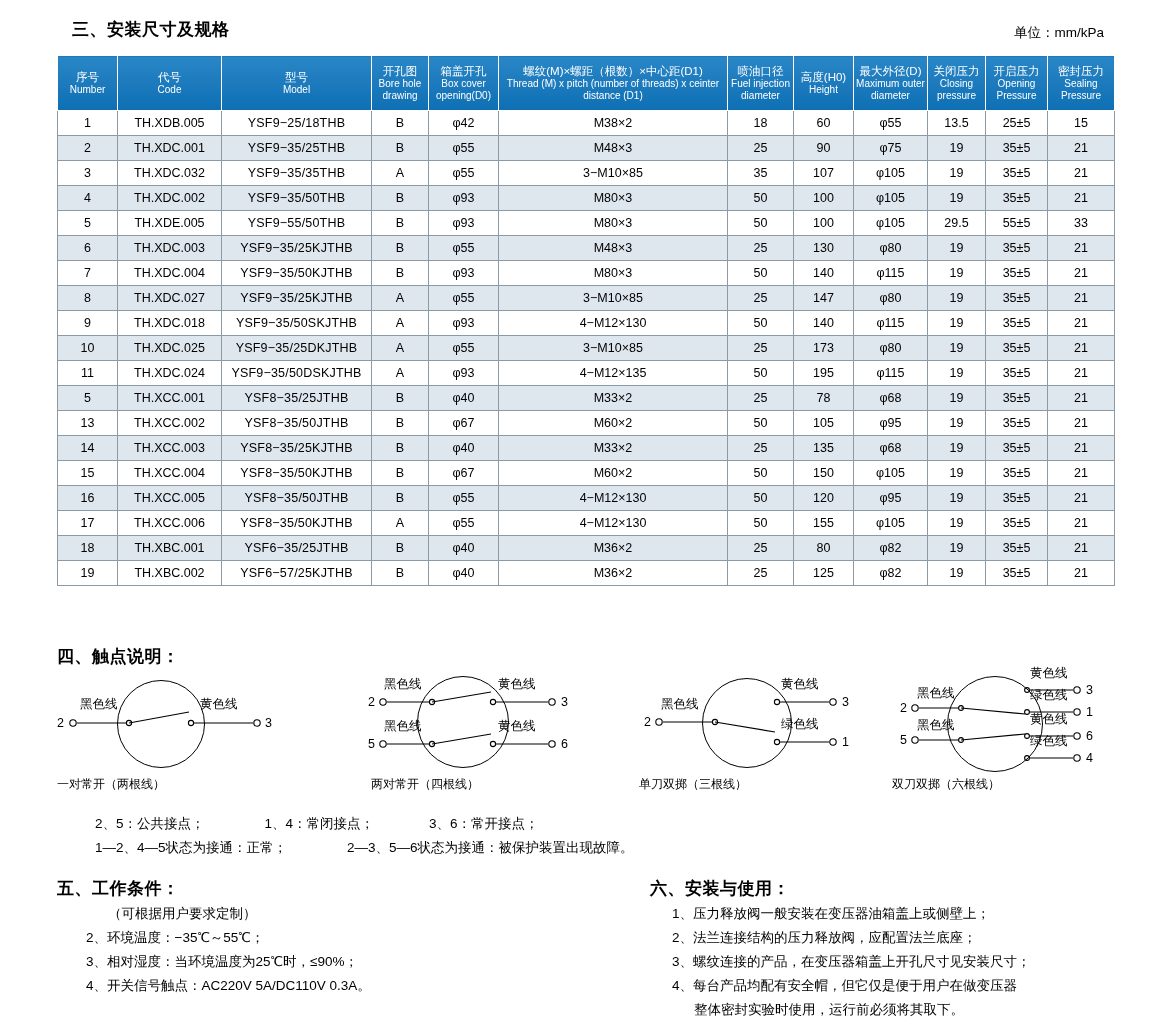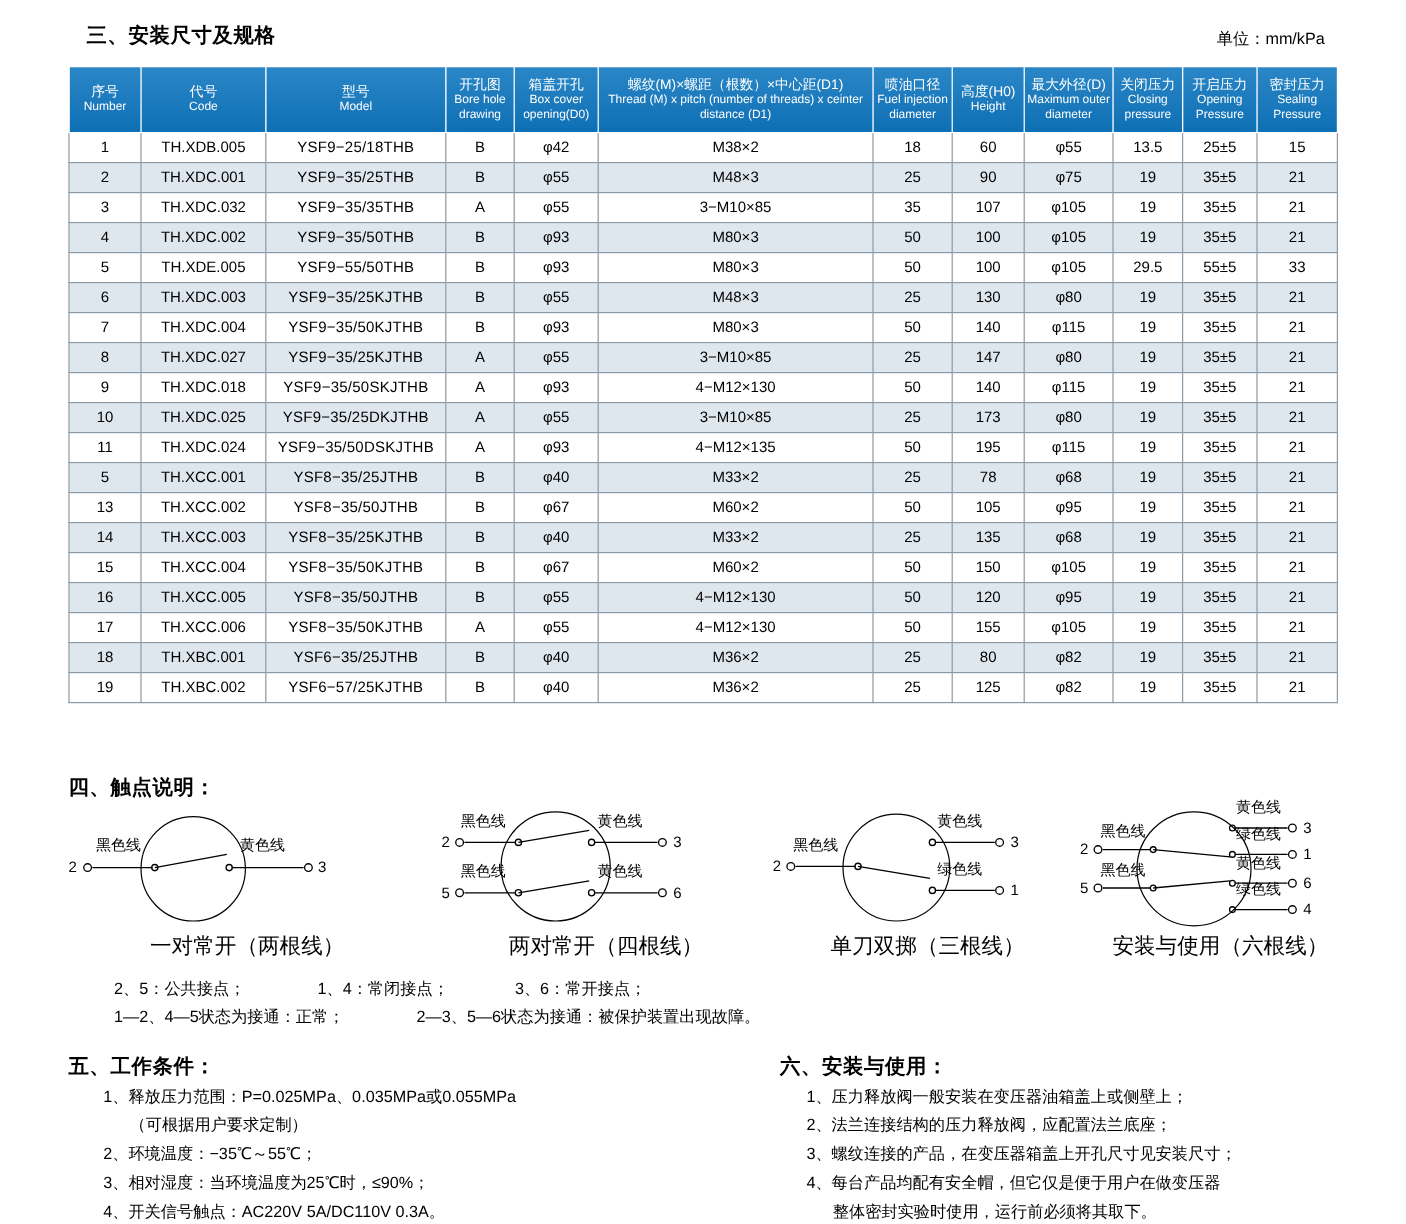--- a/index.html
+++ b/index.html
@@ -85,22 +85,22 @@
   }
   .diagram { position: absolute; top: 0; }
   .diagram .circle {
     position: absolute;
     border: 1.3px solid #000;
     border-radius: 50%;
     background: #fff;
   }
   .diagram .cap {
     position: absolute;
-    text-align: right;
-    font-size: 18px;
+    text-align: left;
+    font-size: 12px;
     white-space: nowrap;
   }
   .lbl {
     position: absolute;
     font-size: 12.5px;
     white-space: nowrap;
   }
   .num {
     position: absolute;
     font-size: 12.5px;
@@ -584,36 +584,35 @@
       <div class="num" style="left:189px; top:15px;">3</div>
       <div class="num" style="left:189px; top:37px;">1</div>
       <div class="num" style="left:189px; top:61px;">6</div>
       <div class="num" style="left:189px; top:83px;">4</div>
       <div class="lbl" style="left:20px; top:17px;">黑色线</div>
       <div class="lbl" style="left:20px; top:49px;">黑色线</div>
       <div class="lbl" style="left:133px; top:-3px;">黄色线</div>
       <div class="lbl" style="left:133px; top:19px;">绿色线</div>
       <div class="lbl" style="left:133px; top:43px;">黄色线</div>
       <div class="lbl" style="left:133px; top:65px;">绿色线</div>
-      <div class="cap" style="left:-5px; top:108px; width:215px;">安装与使用（六根线）</div>
+      <div class="cap" style="left:-5px; top:108px; width:215px;">双刀双掷（六根线）</div>
     </div>
   </div>
 
   <div id="contact-notes">
     <div class="row">
       <span>2、5：公共接点；</span><span class="sp1"></span><span>1、4：常闭接点；</span><span class="sp2"></span><span>3、6：常开接点；</span>
     </div>
     <div class="row">
       <span>1—2、4—5状态为接通：正常；</span><span class="sp1"></span><span>2—3、5—6状态为接通：被保护装置出现故障。</span>
     </div>
   </div>
 
   <div class="sec-head" id="sec5-head">五、工作条件：</div>
   <div id="sec5-body">
-    <div class="li">1、释放压力范围：P=0.025MPa、0.035MPa或0.055MPa</div>
     <div class="li-sub">（可根据用户要求定制）</div>
     <div class="li">2、环境温度：−35℃～55℃；</div>
     <div class="li">3、相对湿度：当环境温度为25℃时，≤90%；</div>
     <div class="li">4、开关信号触点：AC220V 5A/DC110V 0.3A。</div>
   </div>
 
   <div class="sec-head" id="sec6-head">六、安装与使用：</div>
   <div id="sec6-body">
     <div class="li">1、压力释放阀一般安装在变压器油箱盖上或侧壁上；</div>
     <div class="li">2、法兰连接结构的压力释放阀，应配置法兰底座；</div>

